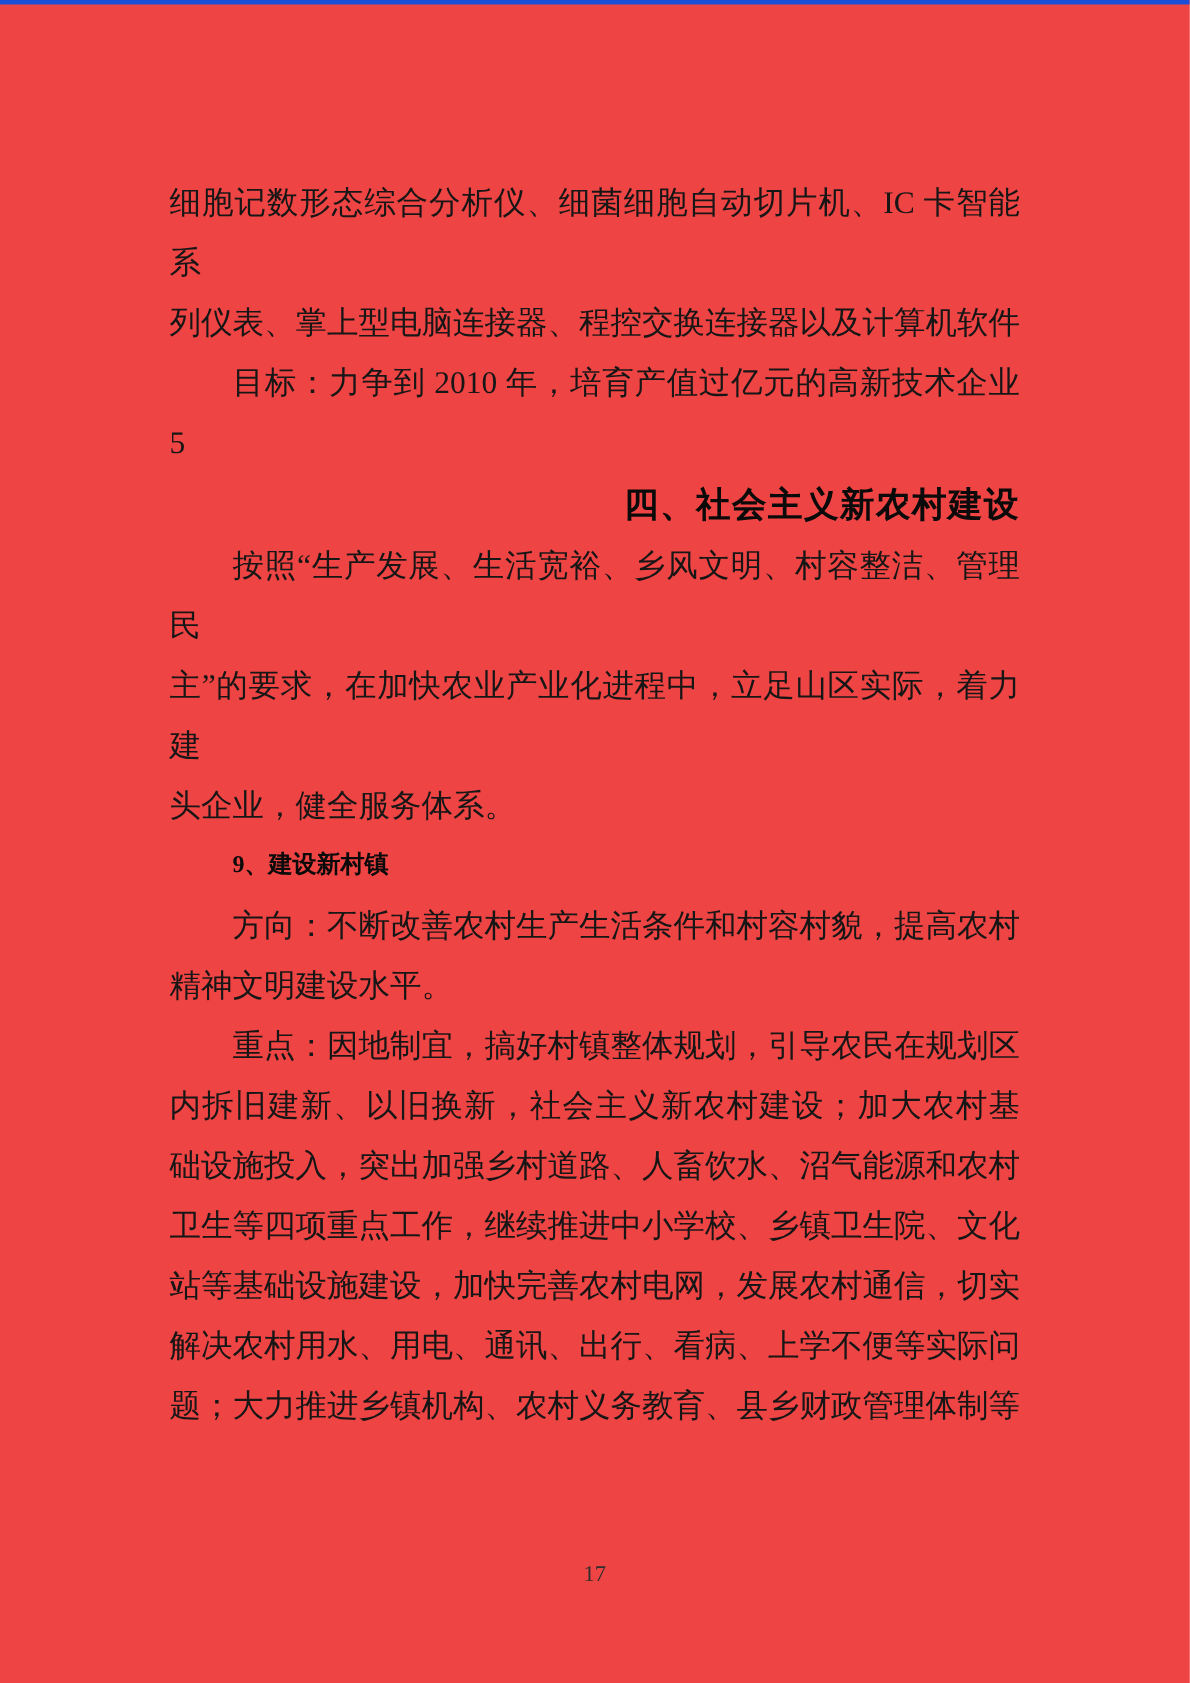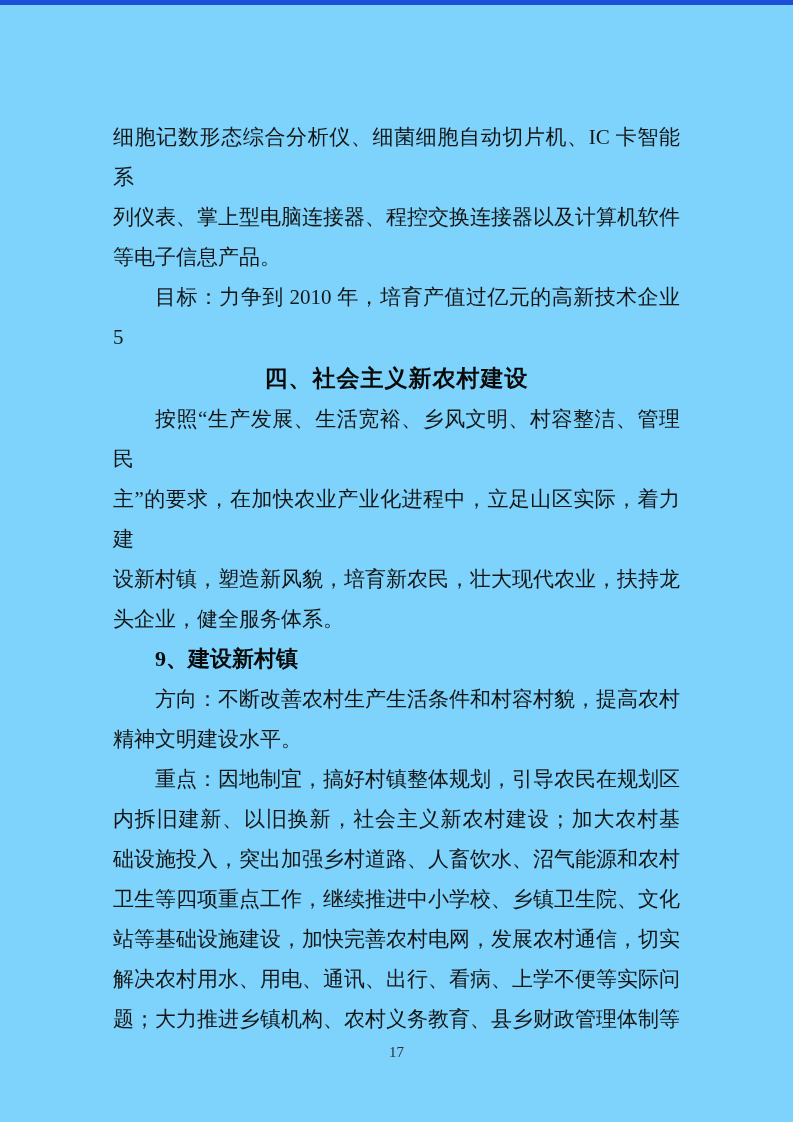--- a/index.html
+++ b/index.html
@@ -11,22 +11,22 @@
     height: 1122px;
     background: #ffffff;
     position: relative;
     overflow: hidden;
     font-family: "Liberation Serif", "DejaVu Serif", serif;
     color: #161616;
   }
   .page {
     position: absolute;
     inset: 0;
-    background: #7dd3fc;
-    border-top: 5px solid #1d4ed8;
+    background: #ef4444;
+    border-top: 3px solid #1d4ed8;
   }
   .textblock {
     position: absolute;
     left: 113px;
     top: 112px;
     width: 567px;
   }
   .para {
     margin: 0;
     font-size: 21px;
@@ -40,32 +40,32 @@
     white-space: normal;
   }
   .line.end {
     text-align-last: left;
   }
   .line.ind {
     text-indent: 42px;
   }
   .heading {
     margin: 0;
-    text-align: center;
+    text-align: right;
     font-family: "Liberation Sans", "DejaVu Sans", sans-serif;
     font-weight: 700;
     font-size: 23px;
     line-height: 42px;
     color: #0a0a0a;
     letter-spacing: 1px;
   }
   .subheading {
     margin: 0;
     font-weight: 700;
-    font-size: 22px;
+    font-size: 16px;
     line-height: 40px;
     text-indent: 42px;
     color: #0a0a0a;
   }
   .page-number {
     position: absolute;
     left: 0;
     right: 0;
     top: 1038px;
     text-align: center;
@@ -77,33 +77,31 @@
 </style>
 </head>
 <body>
 
 <div class="page">
   <div class="textblock">
 
     <p class="para">
       <span class="line">细胞记数形态综合分析仪、细菌细胞自动切片机、IC 卡智能系</span>
       <span class="line">列仪表、掌上型电脑连接器、程控交换连接器以及计算机软件</span>
-      <span class="line end">等电子信息产品。</span>
     </p>
 
     <p class="para">
       <span class="line ind">目标：力争到 2010 年，培育产值过亿元的高新技术企业 5</span>
     </p>
 
     <h1 class="heading">四、社会主义新农村建设</h1>
 
     <p class="para">
       <span class="line ind">按照“生产发展、生活宽裕、乡风文明、村容整洁、管理民</span>
       <span class="line">主”的要求，在加快农业产业化进程中，立足山区实际，着力建</span>
-      <span class="line">设新村镇，塑造新风貌，培育新农民，壮大现代农业，扶持龙</span>
       <span class="line end">头企业，健全服务体系。</span>
     </p>
 
     <h2 class="subheading">9、建设新村镇</h2>
 
     <p class="para">
       <span class="line ind">方向：不断改善农村生产生活条件和村容村貌，提高农村</span>
       <span class="line end">精神文明建设水平。</span>
     </p>
 

